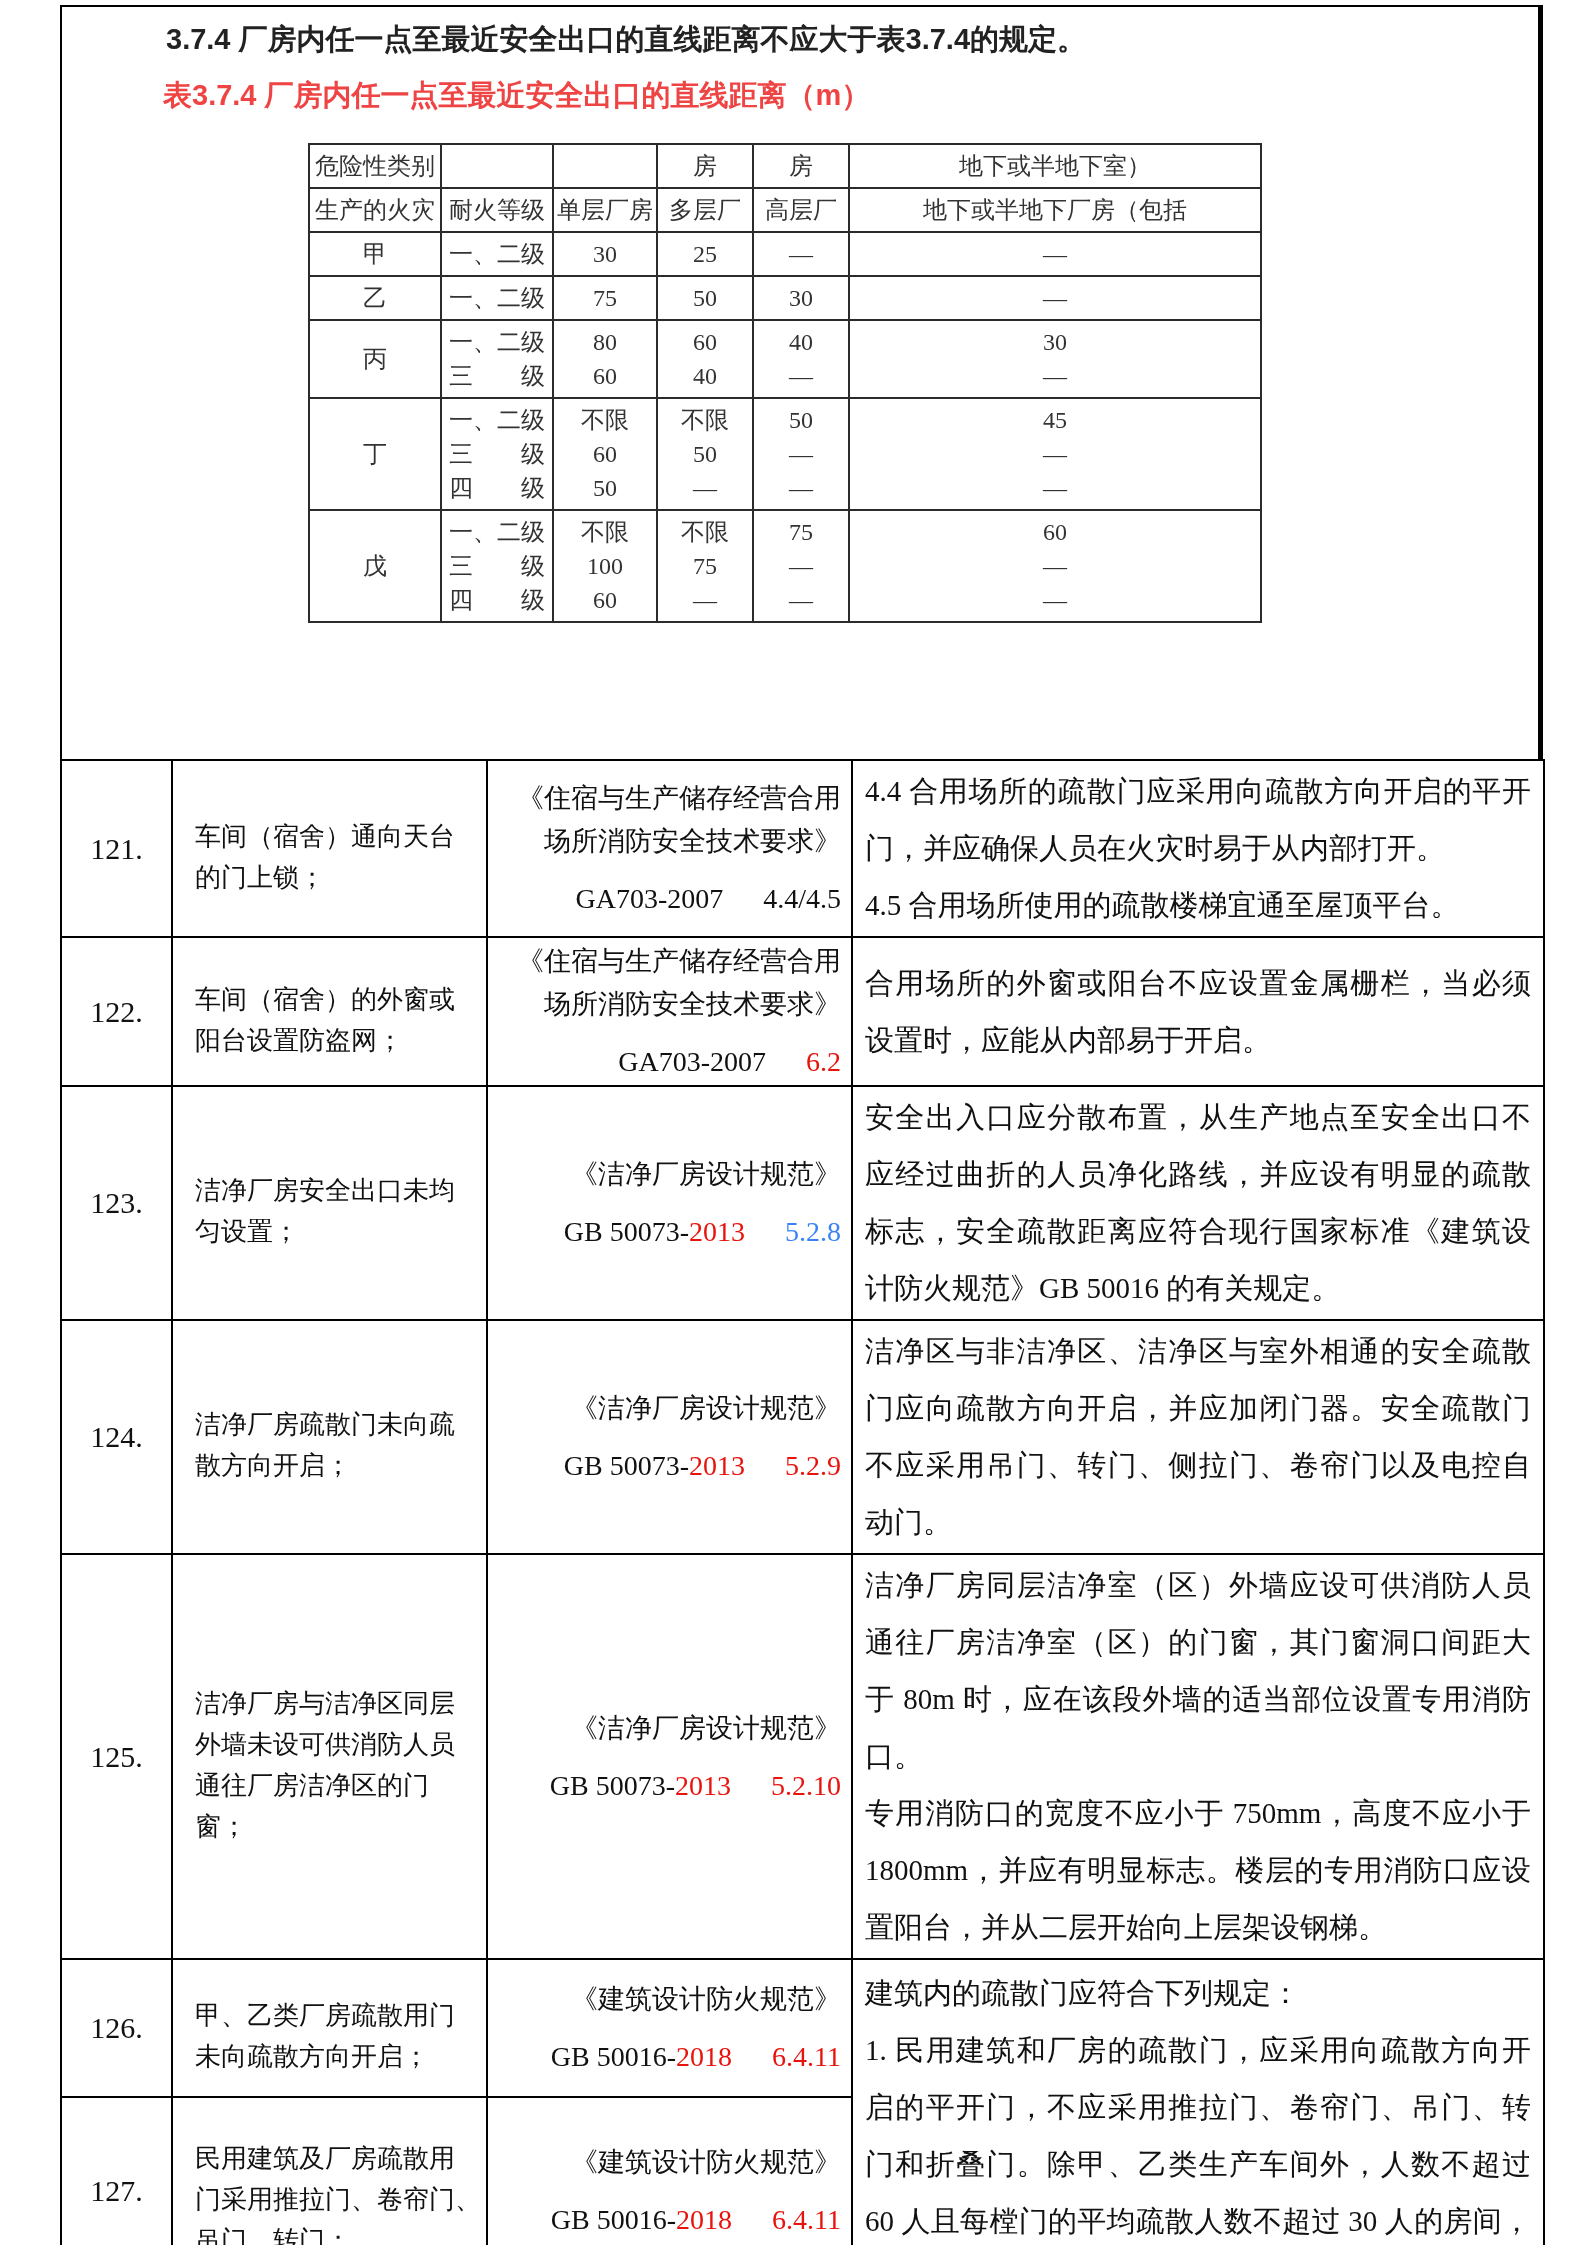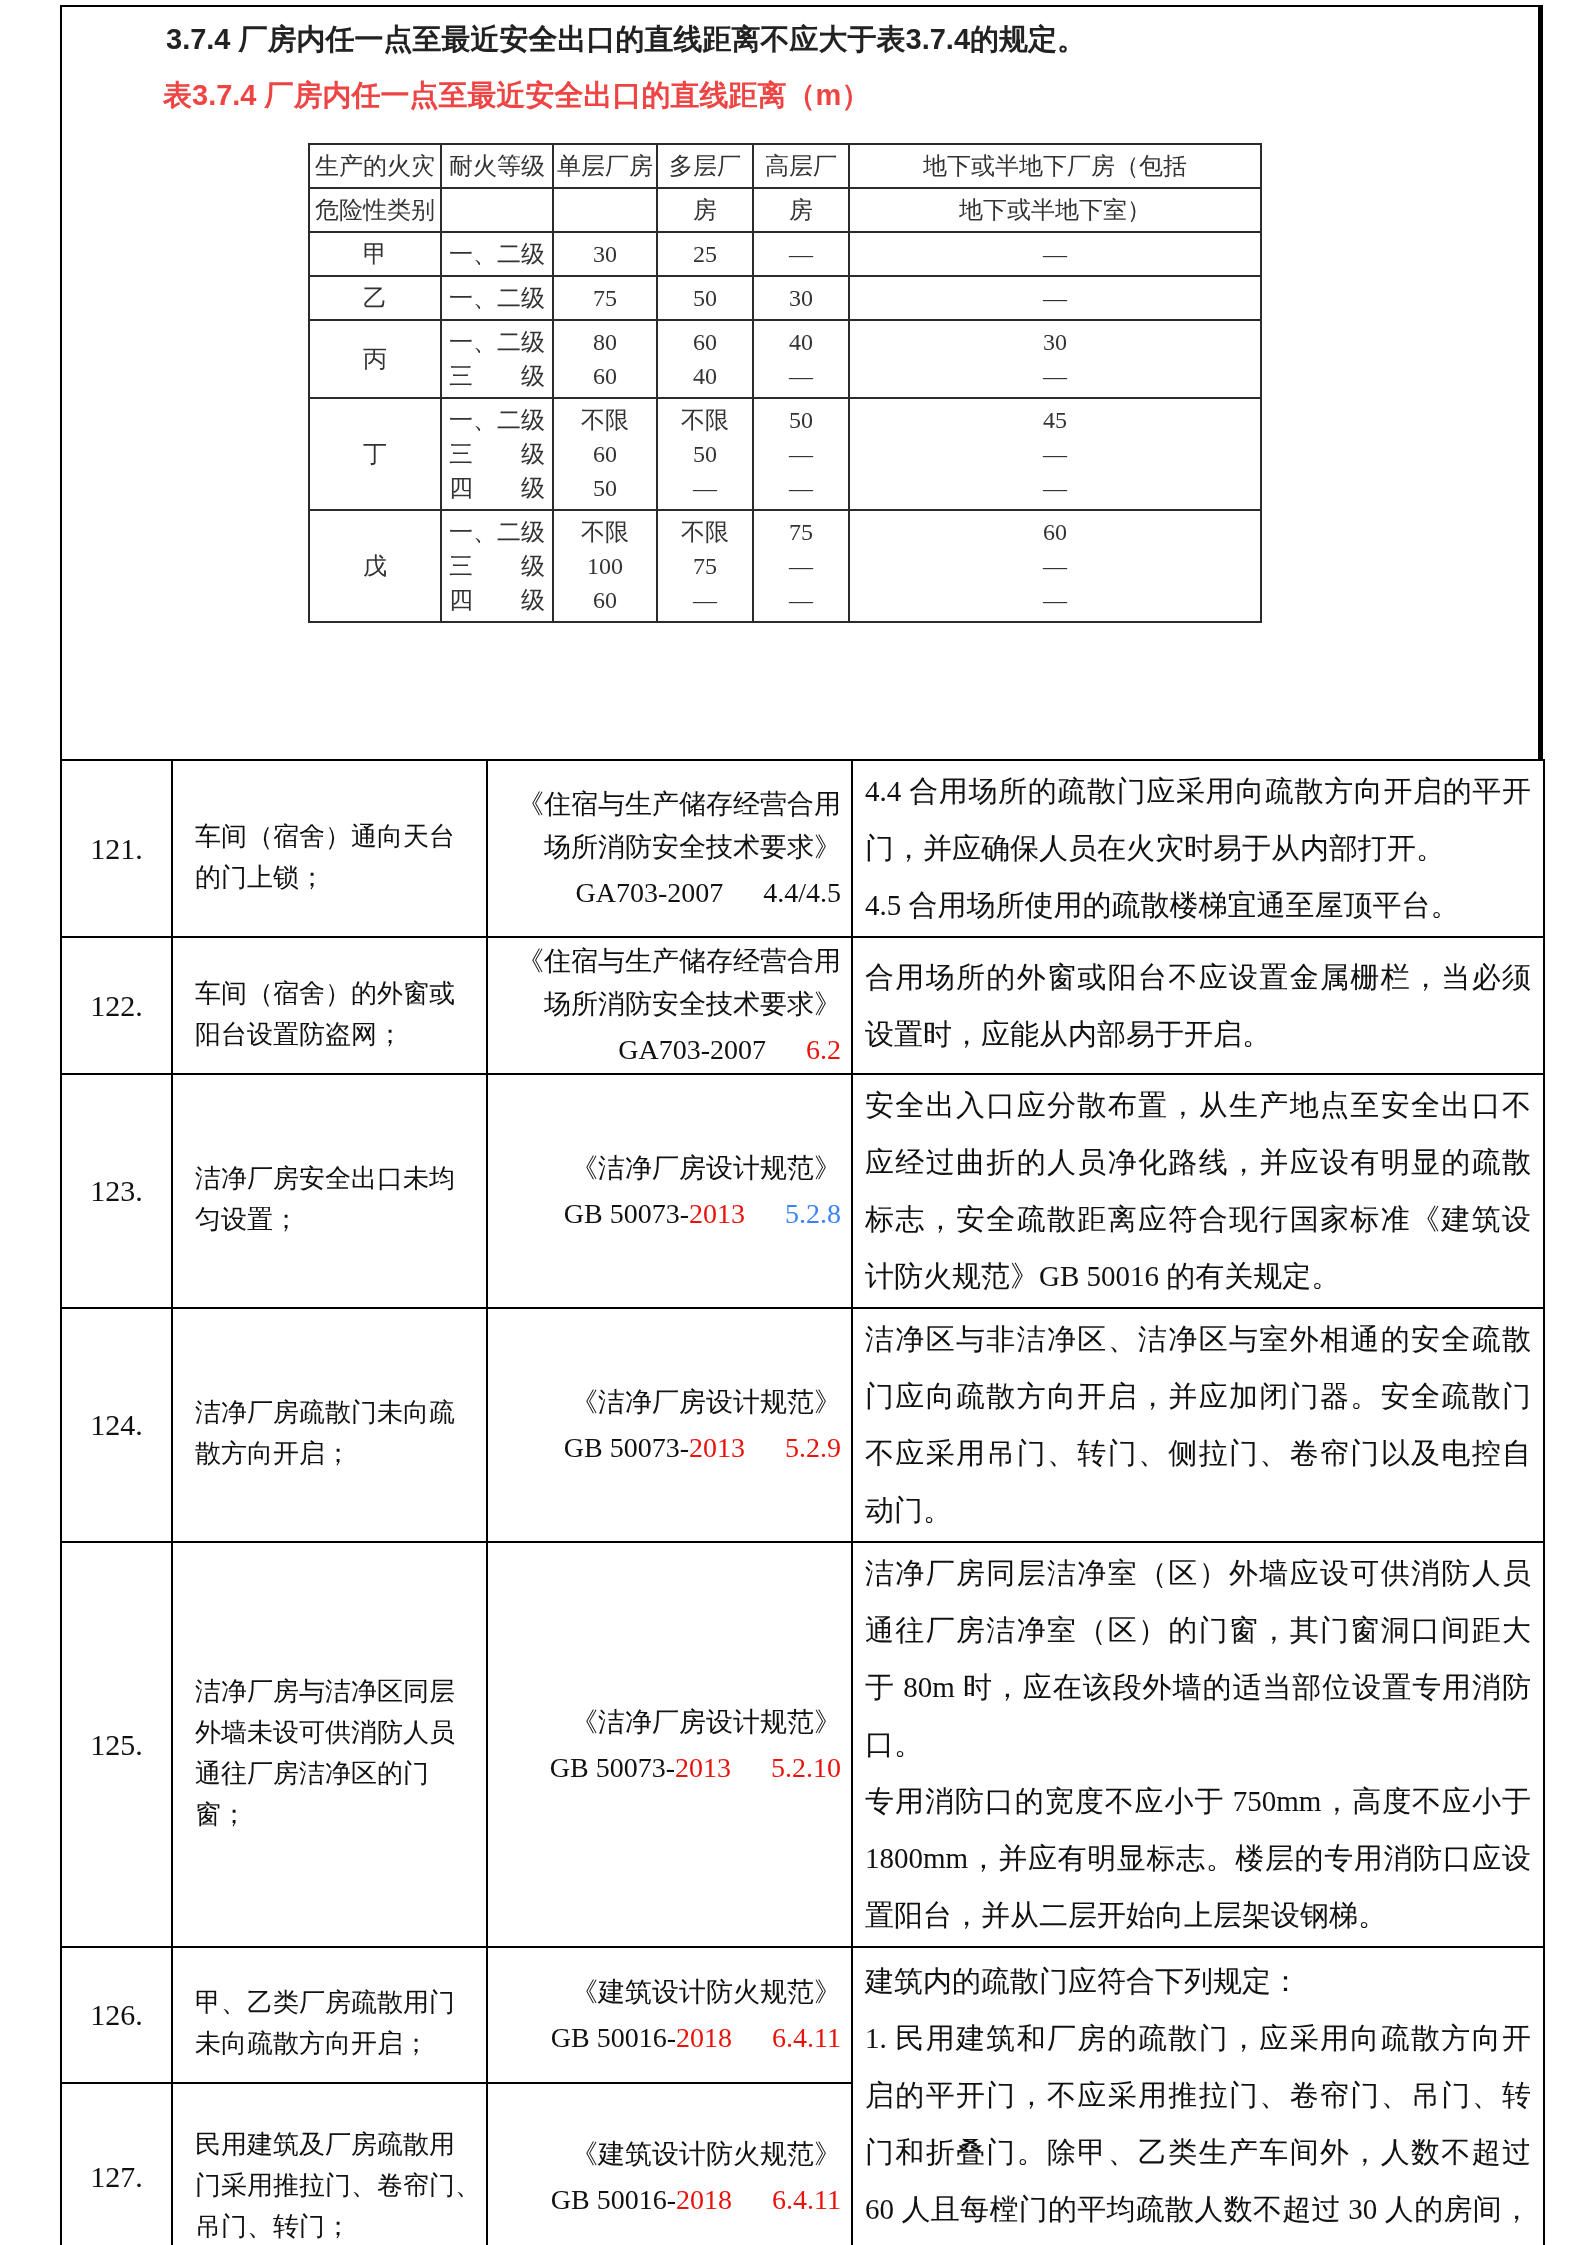--- a/index.html
+++ b/index.html
@@ -40,21 +40,21 @@
   .mt{width:1483px;}
   .mt td{
     border:2px solid #000;vertical-align:middle;box-sizing:border-box;
     font-size:29px;color:#111;
   }
   .mt td.num{text-align:center;font-size:30px;}
   .mt td.desc{padding:18px 0 2px 22px;}
   .mt td.desc .desc-text{font-size:26px;line-height:41px;white-space:pre-line;}
   .mt td.ref{text-align:right;padding:2px 10px;}
   .ref-title{font-size:27px;line-height:43px;white-space:pre-line;}
-  .ref-code{font-size:28px;line-height:43px;margin-top:2px;white-space:nowrap;}
+  .ref-code{font-size:28px;line-height:43px;margin-top:14px;white-space:nowrap;}
   .ref-sec{margin-left:40px;}
   .red{color:#e8130c;}
   .mt td.req{
     padding:2px 12px;font-size:29px;line-height:57px;
     white-space:pre-line;text-align:justify;
   }
   .mt td.req-top{vertical-align:top;padding-top:5px;}
   .mt tr.r0 td{height:131px;} .mt tr.r1 td{height:124px;}
   .mt tr.r2 td{height:164px;} .mt tr.r3 td{height:127px;}
   .mt tr.r4 td{height:250px;} .mt tr.r5 td{height:85px;}
@@ -73,34 +73,34 @@
       <colgroup>
         <col style="width:132px">
           <col style="width:112px">
           <col style="width:104px">
         <col style="width:96px">
           <col style="width:96px">
           <col style="width:412px">
       </colgroup>
       <tbody>
           <tr class="hdr">
+        <td>危险性类别</td>
+        <td></td>
+        <td></td>
+        <td>房</td>
+        <td>房</td>
+        <td>地下或半地下室）</td>
+      </tr>
+      <tr class="hdr">
         <td>生产的火灾</td>
         <td>耐火等级</td>
         <td>单层厂房</td>
         <td>多层厂</td>
         <td>高层厂</td>
         <td>地下或半地下厂房（包括</td>
-      </tr>
-      <tr class="hdr">
-        <td>危险性类别</td>
-        <td></td>
-        <td></td>
-        <td>房</td>
-        <td>房</td>
-        <td>地下或半地下室）</td>
       </tr>
       <tr>
         <td>甲</td>
         <td>一、二级</td>
         <td>30</td>
         <td>25</td>
         <td>—</td>
         <td>—</td>
       </tr>
       <tr>

